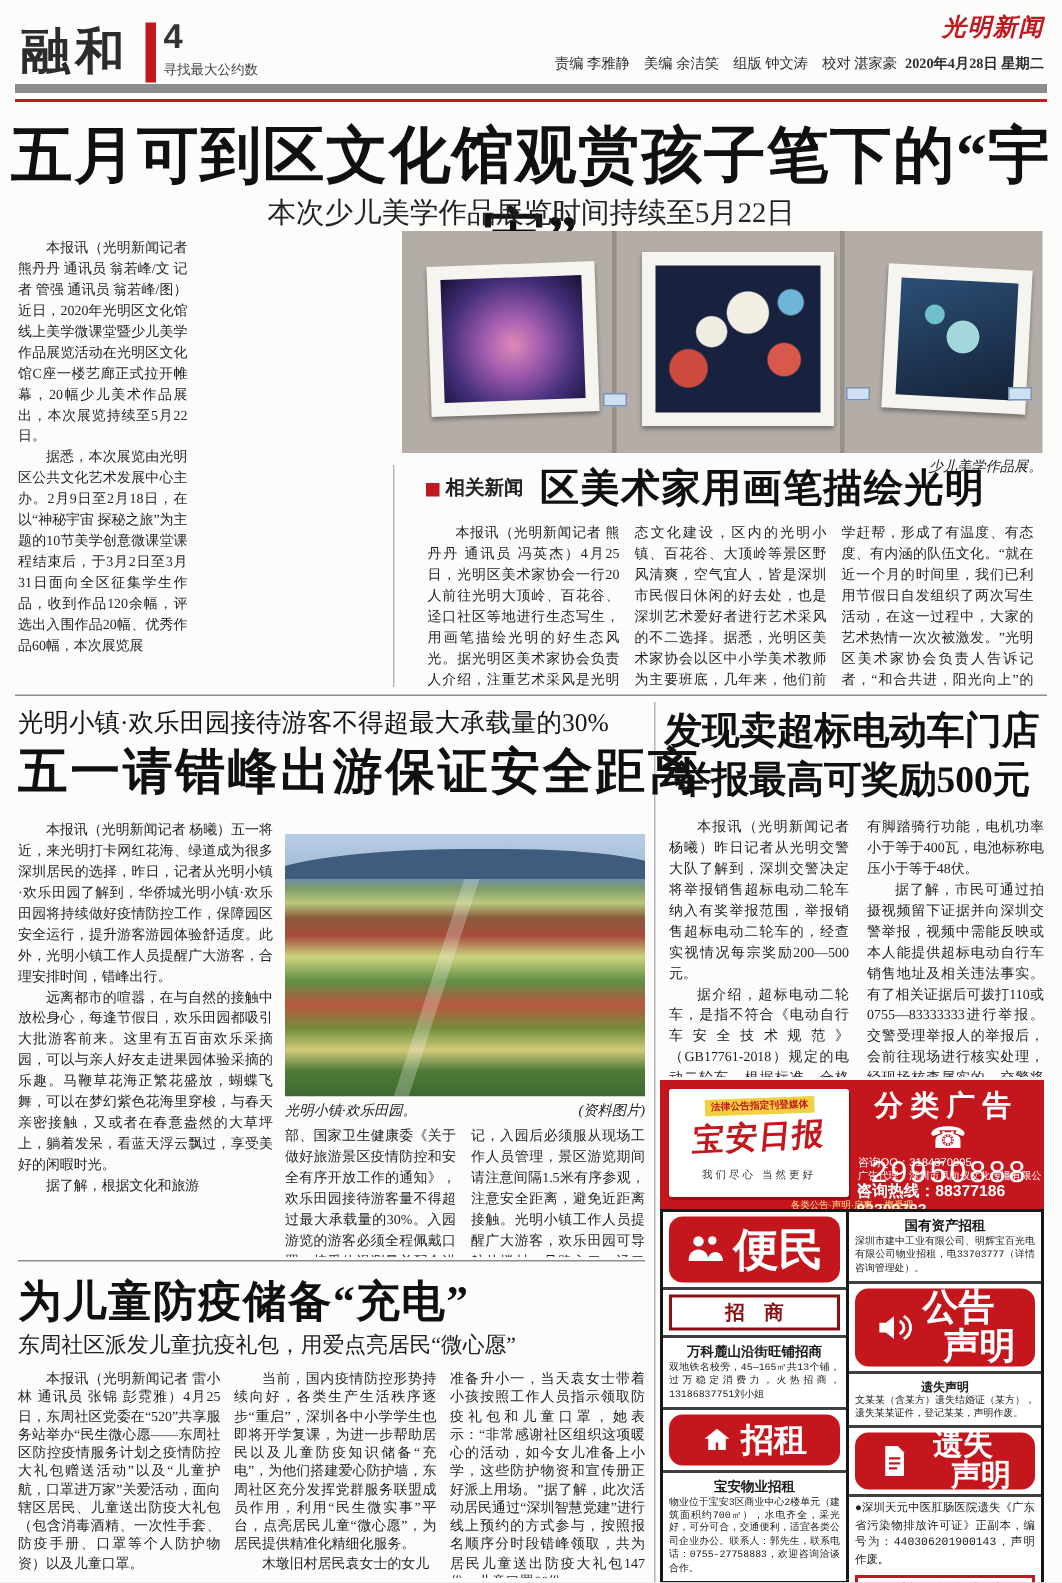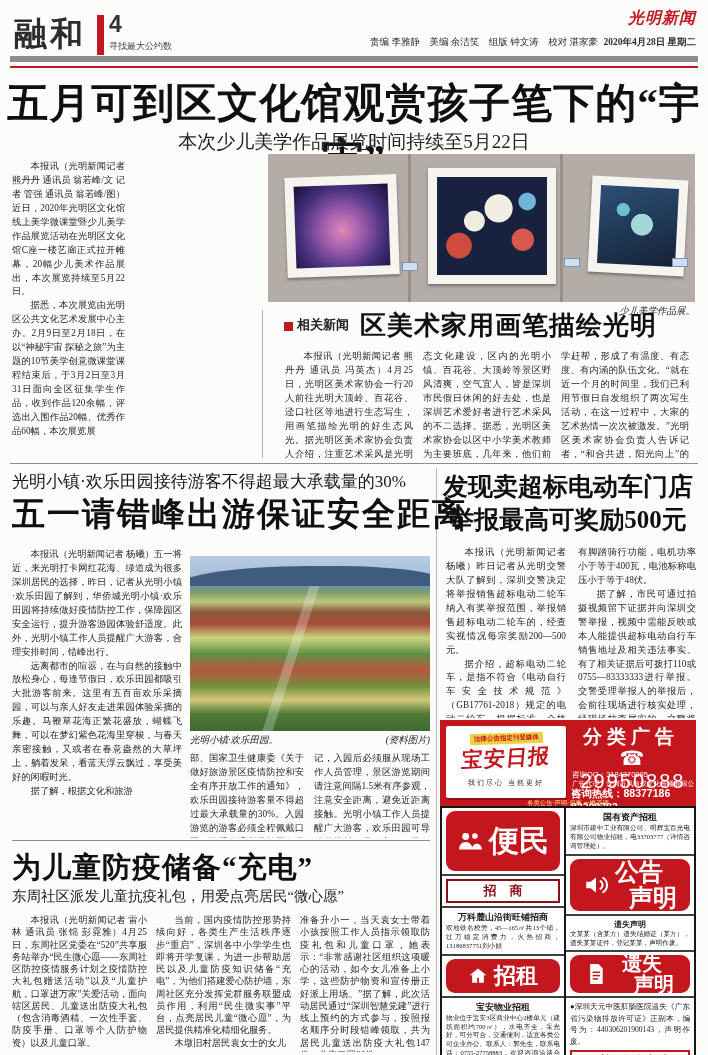--- a/index.html
+++ b/index.html
@@ -19,21 +19,21 @@
   .adhead{background:var(--adred);}
   .adcard{background:#fff; border-radius:2px; box-shadow:1px 2px 0 rgba(0,0,0,.25);}
   .ribbon{background:#f0d040; color:var(--adred); font-size:6.5px; font-weight:bold;
           padding:1px 4px; display:inline-block; transform:rotate(-2deg); font-family:"Liberation Sans",sans-serif;}
   .brush{color:var(--adred); font-weight:900; font-size:21px; letter-spacing:1px;
          transform:skewX(-8deg) rotate(-3deg); display:inline-block;}
   .adwhite{color:#fff; font-family:"Liberation Sans",sans-serif;}
   .tag{background:var(--adred); color:#fff; border-radius:9px; display:flex; align-items:center;
        justify-content:center; gap:6px; font-weight:900; font-family:"Liberation Sans",sans-serif;}
   .cell{border-bottom:2px solid #404040; background:#fff; padding:3px 4px;}
-  .tiny{font-size:6.6px; line-height:1.35; text-align:justify; font-family:Liberation Serif, serif; color:#222;}
+  .tiny{font-size:6.6px; line-height:1.35; text-align:justify; font-family:Liberation Mono, monospace; color:#222;}
   .celltitle{font-size:9px; font-weight:bold; text-align:center; font-family:"Liberation Sans",sans-serif;}
   .frame{position:absolute; background:#f6f4ef; box-shadow:0 2px 3px rgba(0,0,0,.35); padding:9px;}
   .label{position:absolute; width:16px; height:9px; background:#cfe0f2; border:1px solid #7a93b5;}
 </style>
 </head>
 <body>
 
 <div class="page">
 
   <div class="abs" style="left:14px; top:12px; font-size:33px; font-weight:900; letter-spacing:3px; color:#2c2c2c;">融和</div>
@@ -147,21 +147,21 @@
     <div class="abs adwhite" style="left:132px; top:50px; width:122px; font-size:7.5px;">咨询QQ：3184370095</div>
     <div class="abs adwhite" style="left:132px; top:59px; width:124px; font-size:6.8px;">广告代理：深圳市风向仪文化传播有限公司</div>
     <div class="abs adwhite" style="left:131px; top:67px; width:124px; font-size:10.5px; font-weight:bold;">咨询热线：88377186　83309783</div>
     <div class="abs center" style="left:0px; top:79px; width:256px; font-size:6.3px; color:#ffe08a; font-family:'Liberation Sans',sans-serif;">各类公告·声明·启事 一概受理</div>
   </div>
 
   <div class="abs" style="left:440px; top:806px; width:256px; height:249px; border:2.5px solid #161616; background:#fff; display:flex;">
 
     <div style="width:124px; border-right:2px solid #161616; display:flex; flex-direction:column;">
       <div class="cell">
-        <div class="tag" style="height:60px; font-size:30px;">
+        <div class="tag" style="height:44px; font-size:30px;">
           <span style="width:26px; height:26px; display:inline-block;">
             <svg viewBox="0 0 24 24" width="26" height="26" fill="#fff">
                 <circle cx="8" cy="7" r="3.2"></circle>
                 <path d="M2 18c0-3.3 2.7-6 6-6s6 2.7 6 6v1H2z"></path>
                 <circle cx="16.5" cy="6.5" r="2.6"></circle>
                 <path d="M13.5 19c.3-3 2.2-5.4 4.8-5.4 2.4 0 4.7 2.1 4.7 5.4z"></path>
               </svg>
           </span>
           <span>便民</span>
         </div>

